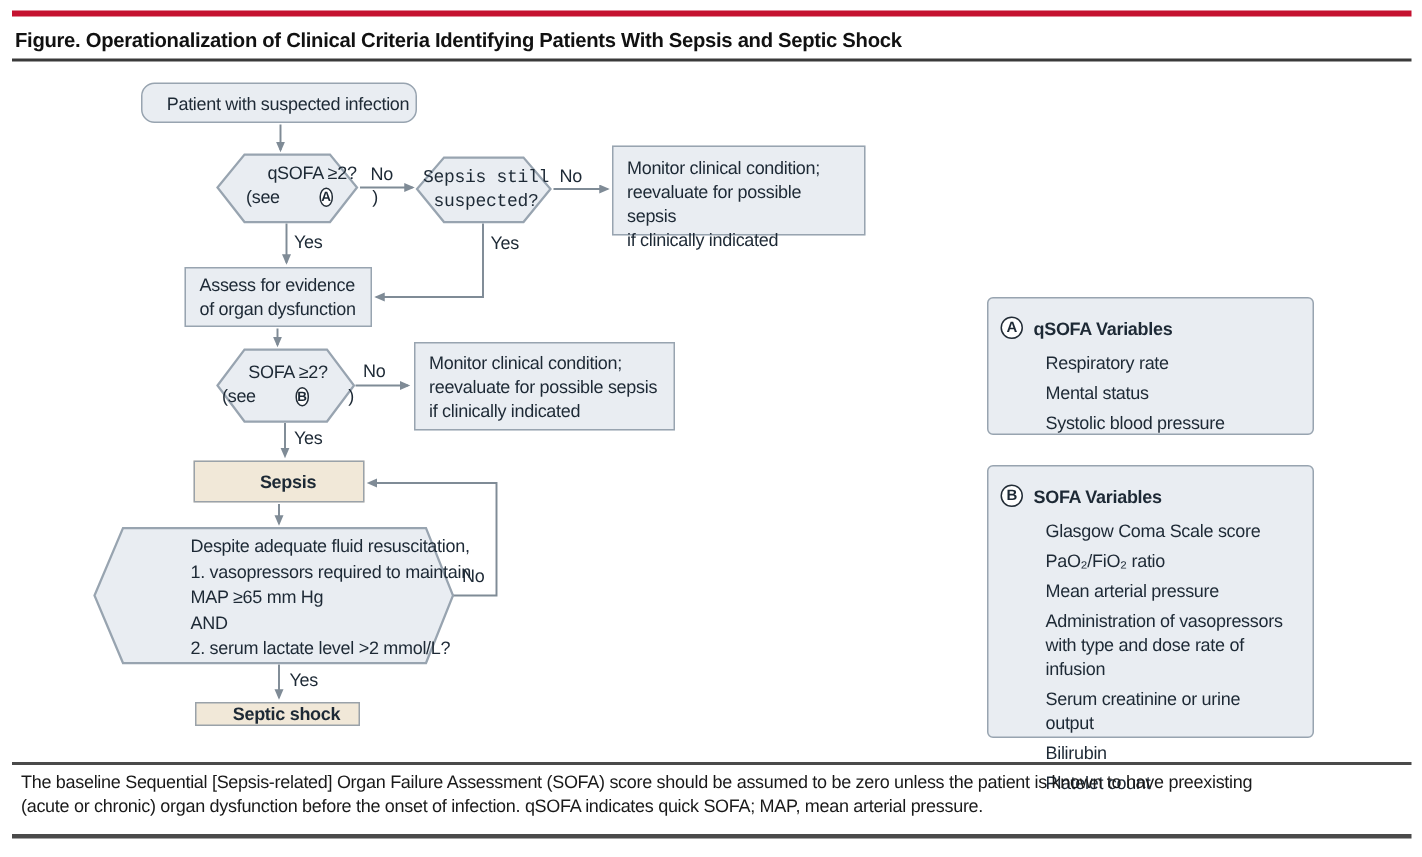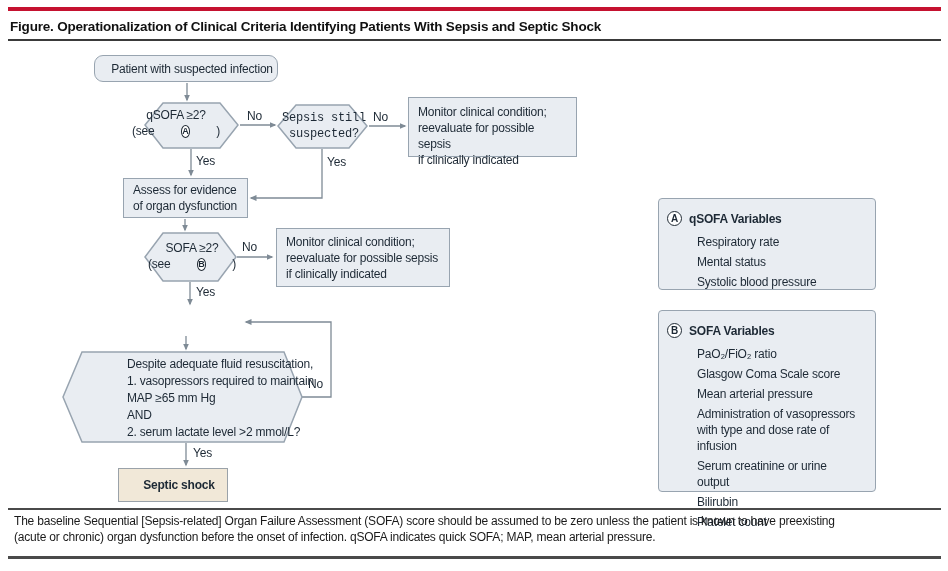--- a/index.html
+++ b/index.html
@@ -25,24 +25,24 @@
   .center { display:flex; align-items:center; justify-content:center; text-align:center;padding-left:12px; }
   .ml { white-space:pre-line; }
   .rounded { border-radius:9px; }
   .tan { background:#f1e8d8; border-color:#9aa2a9; font-weight:bold; }
 
   .patient-box  { left:94px;  top:55px;  width:184px; height:27px; }
   .monitor1-box { left:408px; top:97px;  width:169px; height:60px; padding:6px 8px 0 9px; line-height:16px; }
   .assess-box   { left:123px; top:178px; width:125px; height:40px; padding:3px 0 11px 9px; line-height:16px; }
   .monitor2-box { left:276px; top:228px; width:174px; height:59px; padding:5px 8px 0 9px; line-height:16px; }
   .sepsis-box   { left:129px; top:307px; width:114px; height:28px; }
-  .shock-box    { left:118px; top:468px; width:110px; height:34px; }
+  .shock-box    { left:130px; top:468px; width:110px; height:16px; }
 
   .hexlabel { position:absolute; font-size:12px; text-align:center; line-height:16px; letter-spacing:-0.2px; }
-  .qsofa-label { left:132px; top:107px; width:88px; }
+  .qsofa-label { left:164px; top:107px; width:88px; }
   .still-label { left:281px; top:110px; width:86px;font-family:Liberation Mono, monospace; }
   .sofa-label  { left:148px; top:240px; width:88px; }
   .bighex-label{ left:90px; top:356px; width:212px; text-align:left; line-height:17px;margin-left:37px; }
 
   .yn { position:absolute; font-size:12px; color:#1d2935; letter-spacing:-0.2px; }
   .no1 { left:247px; top:109px; } .no2 { left:373px; top:110px; }
   .yes1 { left:196px; top:154px; } .yes2 { left:327px; top:155px; }
   .no3 { left:242px; top:240px; } .yes3 { left:196px; top:285px; }
   .no4 { left:308px; top:377px; } .yes4 { left:193px; top:446px; }
 
@@ -109,20 +109,23 @@
 reevaluate for possible sepsis
 if clinically indicated</div>
 
   <div class="node ml assess-box">Assess for evidence
 of organ dysfunction</div>
 
   <div class="node ml monitor2-box">Monitor clinical condition;
 reevaluate for possible sepsis
 if clinically indicated</div>
 
+  <div class="node center tan sepsis-box">
+    <span>Sepsis</span>
+  </div>
 
   <div class="node center tan shock-box">
     <span>Septic shock</span>
   </div>
 
   <div class="hexlabel qsofa-label">
     <div>qSOFA ≥2?</div>
     <div class="see-line">
       <span>(see</span>
         <span class="circle-ref">A</span>
@@ -168,22 +171,22 @@
       <li>Systolic blood pressure</li>
     </ul>
   </div>
 
   <div class="panel panel-b">
     <div class="panel-head">
       <span class="circle-ref">B</span>
       <span>SOFA Variables</span>
     </div>
     <ul>
+      <li>Glasgow Coma Scale score</li>
       <li>PaO₂/FiO₂ ratio</li>
-      <li>Glasgow Coma Scale score</li>
       <li>Mean arterial pressure</li>
       <li>Administration of vasopressors with type and dose rate of infusion</li>
       <li>Serum creatinine or urine output</li>
       <li>Bilirubin</li>
       <li>Platelet count</li>
     </ul>
   </div>
 
   <div class="abs rule-foot-top"></div>
   <div class="abs footnote">The baseline Sequential [Sepsis-related] Organ Failure Assessment (SOFA) score should be assumed to be zero unless the patient is known to have preexisting

